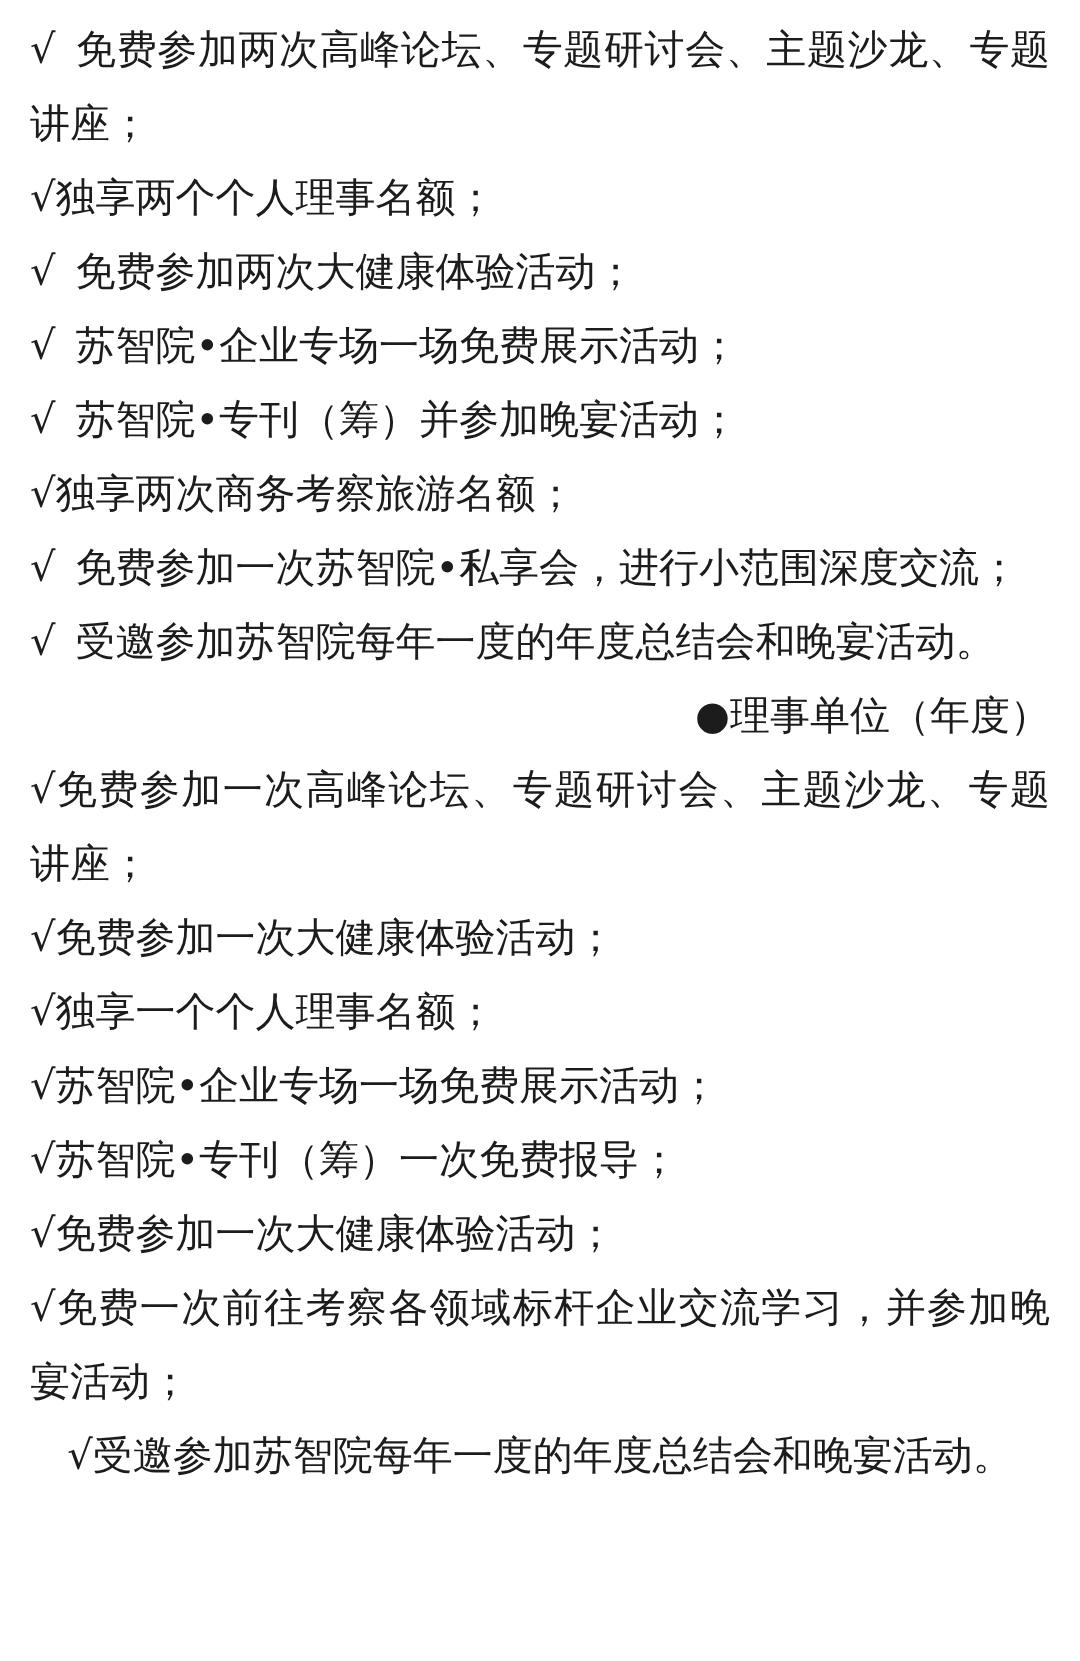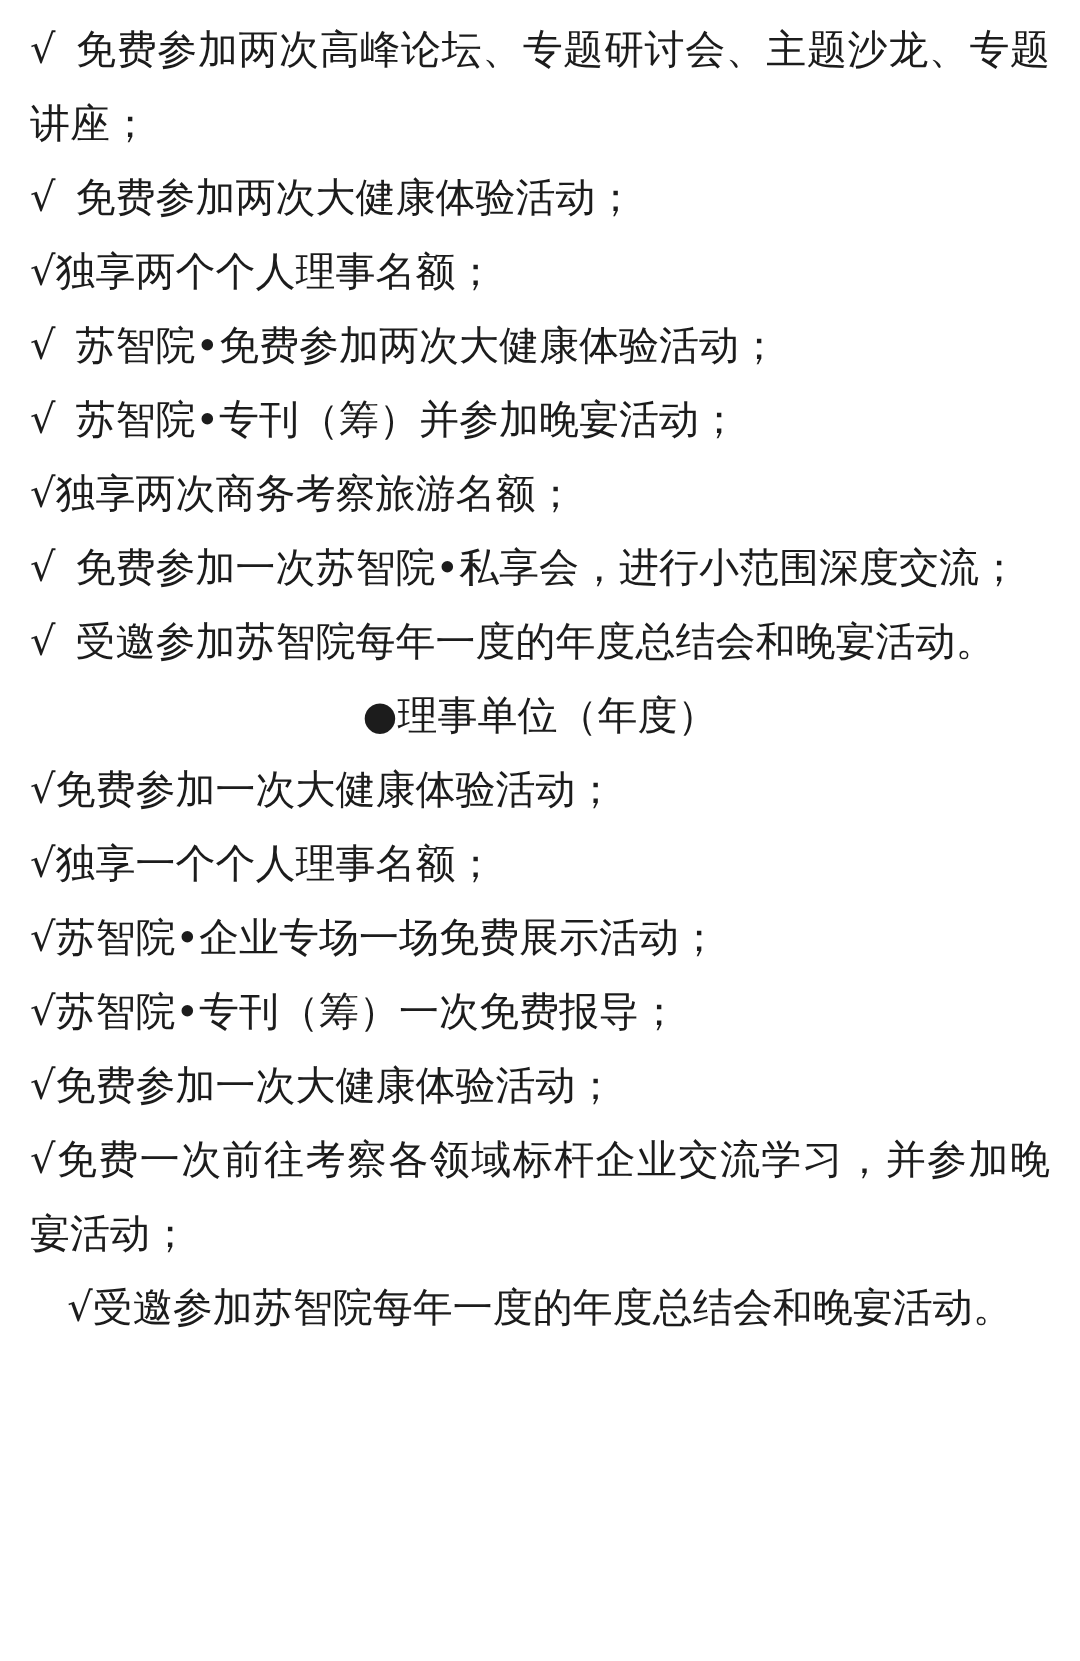--- a/index.html
+++ b/index.html
@@ -24,40 +24,41 @@
     line-height: 74px;
     color: #1c1c1c;
     text-align: justify;
     text-justify: inter-ideograph;
   }
   .doc p {
     margin: 0;
     padding: 0;
   }
   .doc p.heading {
-    text-align: center;
+    text-align: right;
   }
   .doc p:last-child {
     text-align: center;
   }
 </style>
 </head>
 <body>
 
 <main class="page">
   <section class="doc" id="benefits-list">
       <p class="item">√ 免费参加两次高峰论坛、专题研讨会、主题沙龙、专题讲座；</p>
+      <p class="item">√独享两个个人理事名额；</p>
       <p class="item">√ 免费参加两次大健康体验活动；</p>
-      <p class="item">√独享两个个人理事名额；</p>
-      <p class="item">√ 苏智院•免费参加两次大健康体验活动；</p>
+      <p class="item">√ 苏智院•企业专场一场免费展示活动；</p>
       <p class="item">√ 苏智院•专刊（筹）并参加晚宴活动；</p>
       <p class="item">√独享两次商务考察旅游名额；</p>
       <p class="item">√ 免费参加一次苏智院•私享会，进行小范围深度交流；</p>
       <p class="item">√ 受邀参加苏智院每年一度的年度总结会和晚宴活动。</p>
       <p class="heading">●理事单位（年度）</p>
+      <p class="item">√免费参加一次高峰论坛、专题研讨会、主题沙龙、专题讲座；</p>
       <p class="item">√免费参加一次大健康体验活动；</p>
       <p class="item">√独享一个个人理事名额；</p>
       <p class="item">√苏智院•企业专场一场免费展示活动；</p>
       <p class="item">√苏智院•专刊（筹）一次免费报导；</p>
       <p class="item">√免费参加一次大健康体验活动；</p>
       <p class="item">√免费一次前往考察各领域标杆企业交流学习，并参加晚宴活动；</p>
       <p class="item">√受邀参加苏智院每年一度的年度总结会和晚宴活动。</p>
     </section>
 </main>
 

